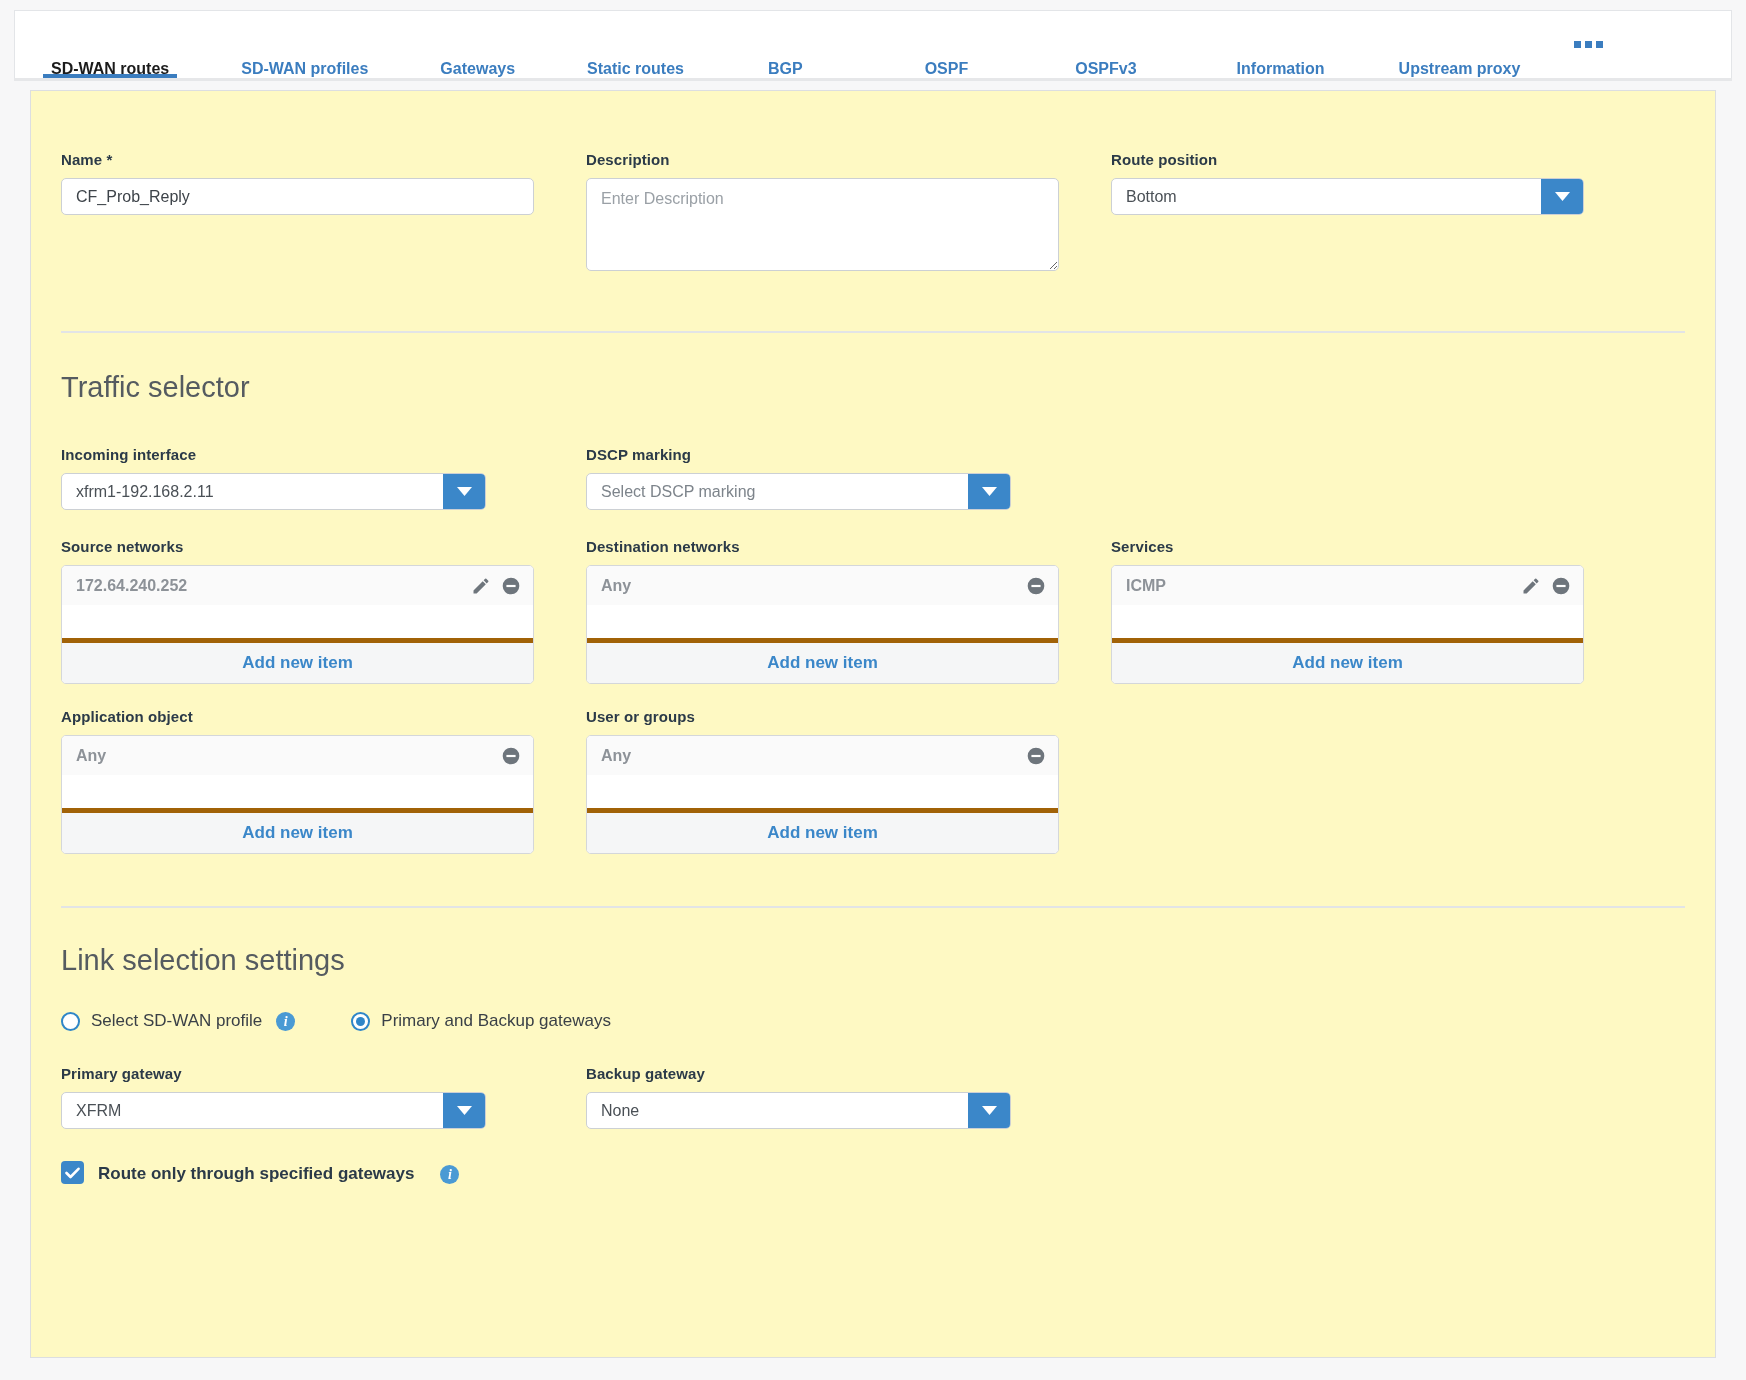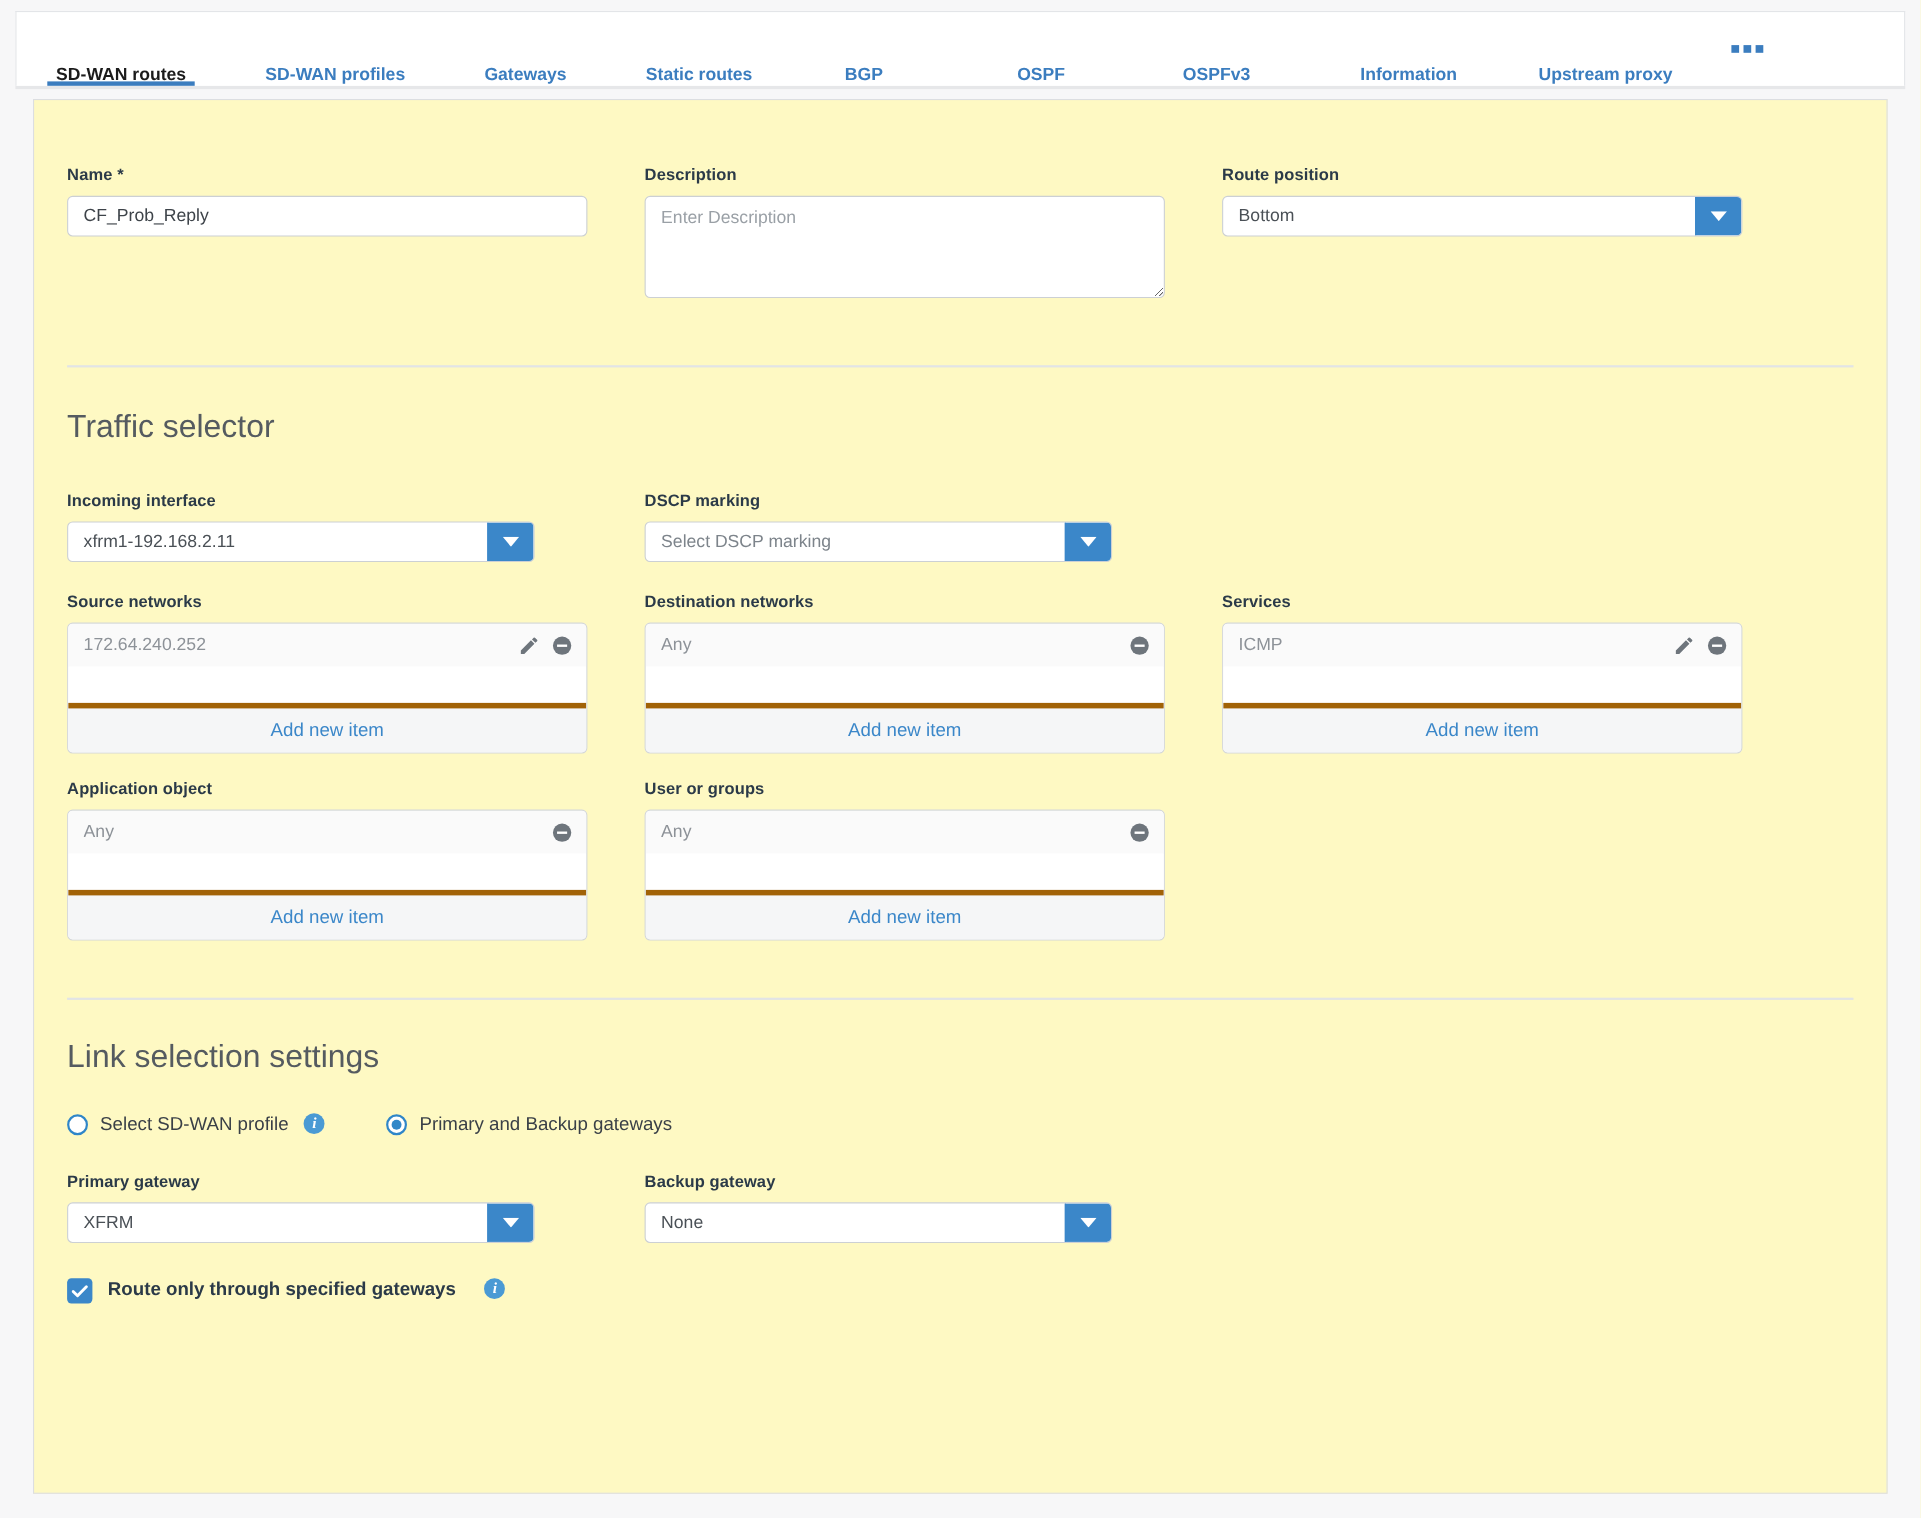--- a/index.html
+++ b/index.html
@@ -135,20 +135,21 @@
     border-left:1px solid #3b87c9;
   }
   .sel .arrow svg{ display:block; }
 
   
   .lbox{
     border:1px solid #d4d7da;
     border-radius:5px;
     background:#fff;
     overflow:hidden;
+    font-weight:bold;
   }
   .litem{
     height:39px;
     display:flex; align-items:center;
     padding:0 12px 0 14px;
     background:#fafafa;
     font-size:16px;
     color:#8d9298;
   }
   .litem .txt{ flex:1; white-space:nowrap; overflow:hidden; }
@@ -172,21 +173,21 @@
     margin:0 0 42px 0;
   }
 
   hr.div{
     border:none;
     border-top:2px solid #e2e4e6;
     margin:0;
   }
 
   
-  .radio-row{ display:flex; align-items:flex-start; }
+  .radio-row{ display:flex; align-items:flex-end; }
   .rwrap{ display:flex; align-items:center; cursor:pointer; }
   .radio{
     width:19px; height:19px; border-radius:50%;
     border:2.5px solid #2f86c8;
     background:#fff;
     display:flex; align-items:center; justify-content:center;
     flex:0 0 auto;
   }
   .radio .dot{ width:9px; height:9px; border-radius:50%; background:#2f86c8; }
   .rlabel{ font-size:17px; color:#3a4047; margin-left:11px; white-space:nowrap; }

